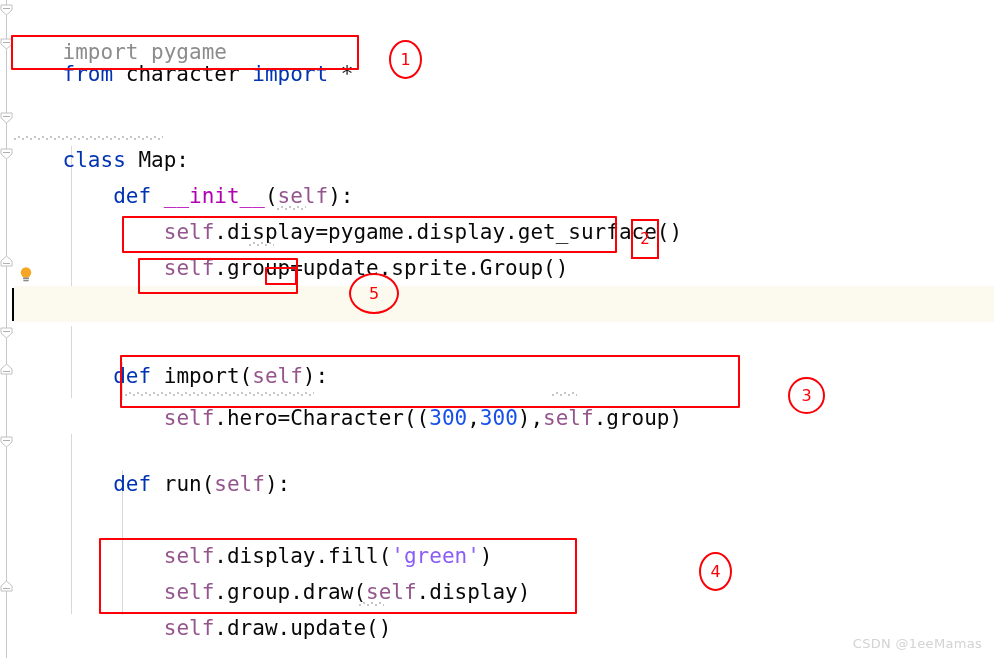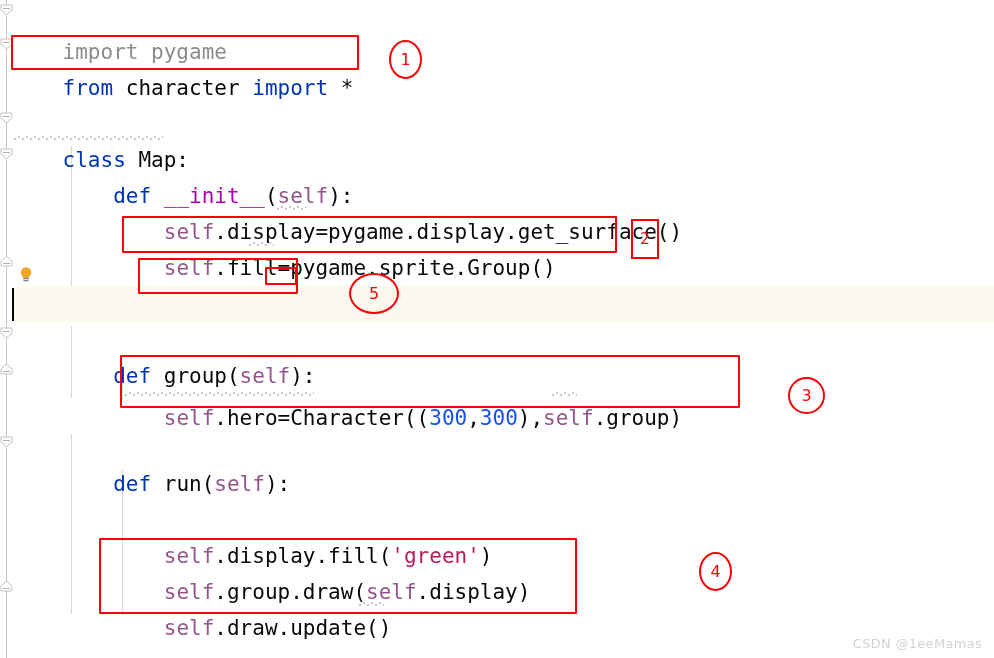--- a/index.html
+++ b/index.html
@@ -79,21 +79,21 @@
     font-family: "DejaVu Sans Mono", "Liberation Mono", monospace;
     font-size: 21px;
     line-height: 36px;
     letter-spacing: 0px;
     color: #080808;
   }
   .tok-kw      { color: #0033b3; }
   .tok-self    { color: #94558d; }
   .tok-func    { color: #b200b2; }
   .tok-num     { color: #1750eb; }
-  .tok-str     { color: #be185d; }
+  .tok-str     { color: #8b5cf6; }
   .tok-plain   { color: #080808; }
   .tok-muted   { color: #8c8c8c; }
 
   
   .squiggle {
     position: absolute;
     height: 4px;
     background-image:
       repeating-linear-gradient(135deg,
         #b9b9b9 0px, #b9b9b9 1px,
@@ -236,46 +236,46 @@
   <div class="indent-guide" style="left:71px;top:146px;height:140px;"></div>
   <div class="indent-guide" style="left:71px;top:326px;height:72px;"></div>
   <div class="indent-guide" style="left:71px;top:434px;height:180px;"></div>
   <div class="indent-guide" style="left:122px;top:362px;height:38px;"></div>
   <div class="indent-guide" style="left:122px;top:470px;height:145px;"></div>
 
   <div class="code-line" style="top:-2px;">
     <span class="tok-muted">import pygame</span>
   </div>
 
-  <div class="code-line" style="top:34px;">
+  <div class="code-line" style="top:20px;">
     <span class="tok-kw">from</span><span class="tok-plain"> character </span><span class="tok-kw">import</span><span class="tok-plain"> *</span>
   </div>
 
   <div class="code-line" style="top:106px;">
     <span class="tok-kw">class</span><span class="tok-plain"> Map:</span>
   </div>
   <div class="squiggle s2" style="left:13px;top:136px;width:150px;"></div>
 
   <div class="code-line" style="top:178px;">
     <span class="tok-plain">        </span><span class="tok-self">self</span><span class="tok-plain">.display=pygame.display.get_surface()</span>
   </div>
 
   <div class="code-line" style="top:142px;">
     <span class="tok-plain">    </span><span class="tok-kw">def</span><span class="tok-plain"> </span><span class="tok-func">__init__</span><span class="tok-plain">(</span><span class="tok-self">self</span><span class="tok-plain">):</span>
   </div>
   <div class="squiggle s2" style="left:276px;top:206px;width:30px;"></div>
 
   <div class="code-line" style="top:214px;">
-    <span class="tok-plain">        </span><span class="tok-self">self</span><span class="tok-plain">.fill=pygame.sprite.Group()</span>
+    <span class="tok-plain">        </span><span class="tok-self">self</span><span class="tok-plain">.group=update.sprite.Group()</span>
   </div>
   <div class="squiggle s2" style="left:248px;top:242px;width:26px;"></div>
 
 
   <div class="code-line" style="top:322px;">
-    <span class="tok-plain">    </span><span class="tok-kw">def</span><span class="tok-plain"> group(</span><span class="tok-self">self</span><span class="tok-plain">):</span>
+    <span class="tok-plain">    </span><span class="tok-kw">def</span><span class="tok-plain"> import(</span><span class="tok-self">self</span><span class="tok-plain">):</span>
   </div>
 
   <div class="code-line" style="top:364px;">
     <span class="tok-plain">        </span><span class="tok-self">self</span><span class="tok-plain">.hero=Character((</span><span class="tok-num">300</span><span class="tok-plain">,</span><span class="tok-num">300</span><span class="tok-plain">),</span><span class="tok-self">self</span><span class="tok-plain">.group)</span>
   </div>
   <div class="squiggle s2" style="left:124px;top:392px;width:190px;"></div>
   <div class="squiggle s2" style="left:551px;top:392px;width:26px;"></div>
 
   <div class="code-line" style="top:430px;">
     <span class="tok-plain">    </span><span class="tok-kw">def</span><span class="tok-plain"> run(</span><span class="tok-self">self</span><span class="tok-plain">):</span>

